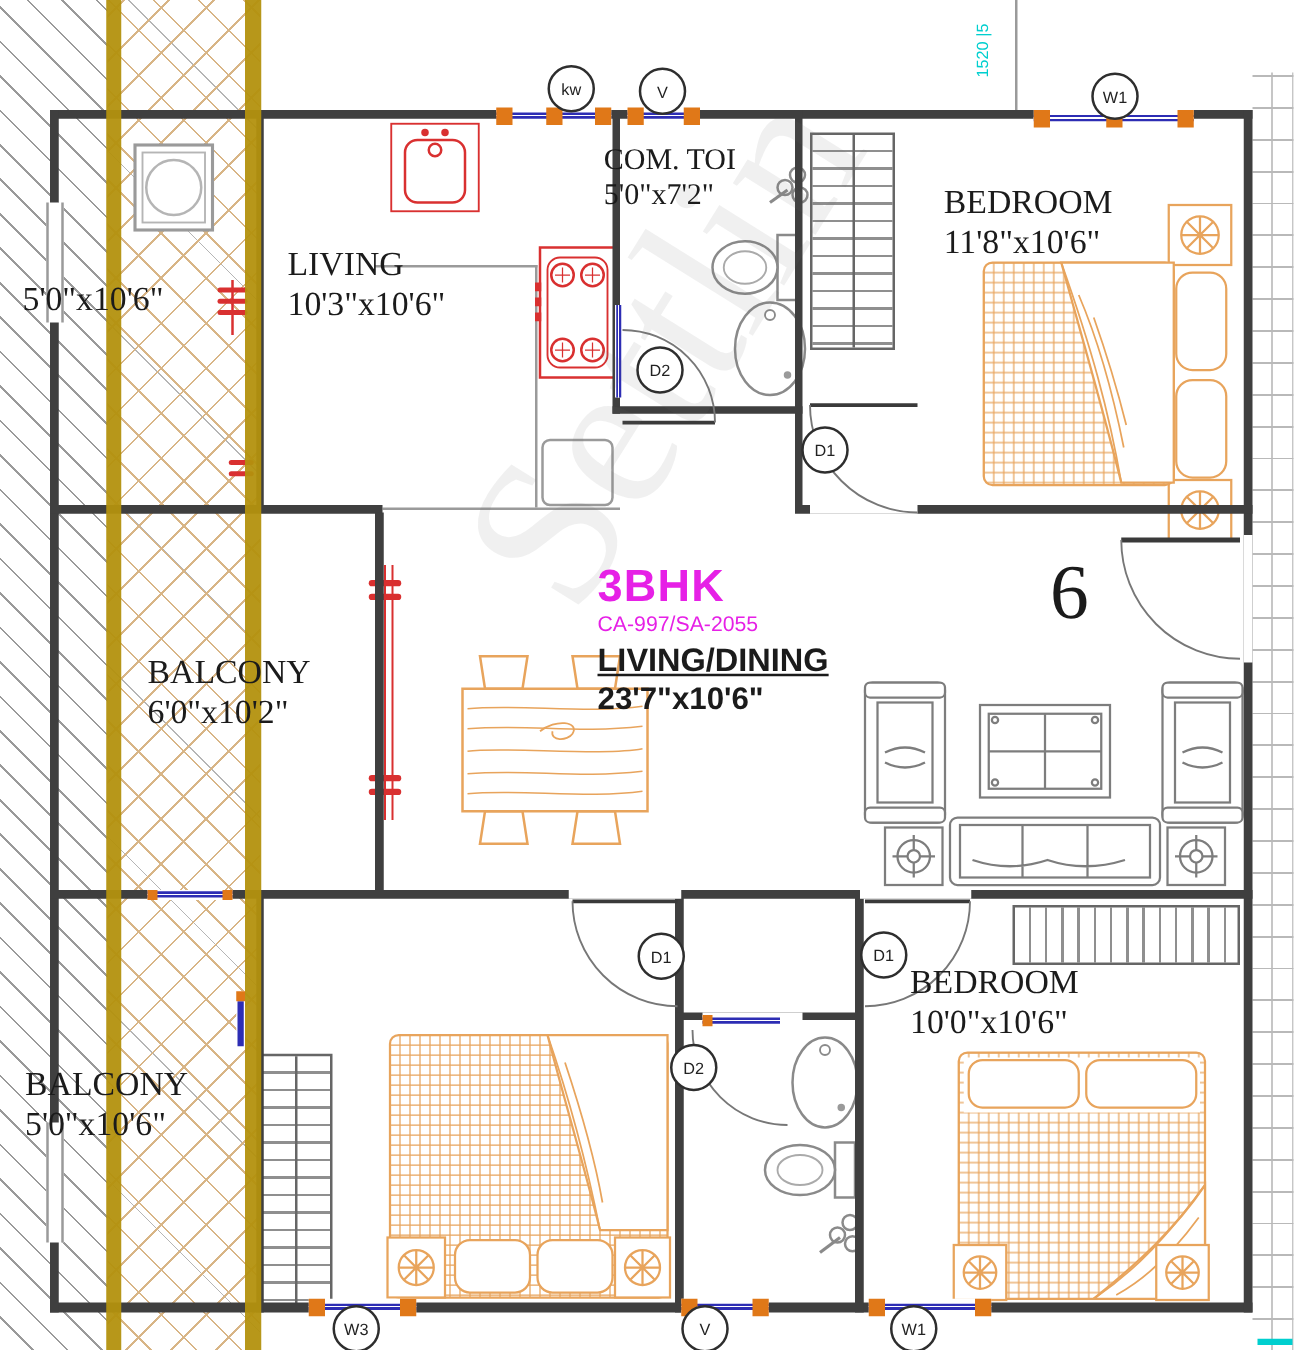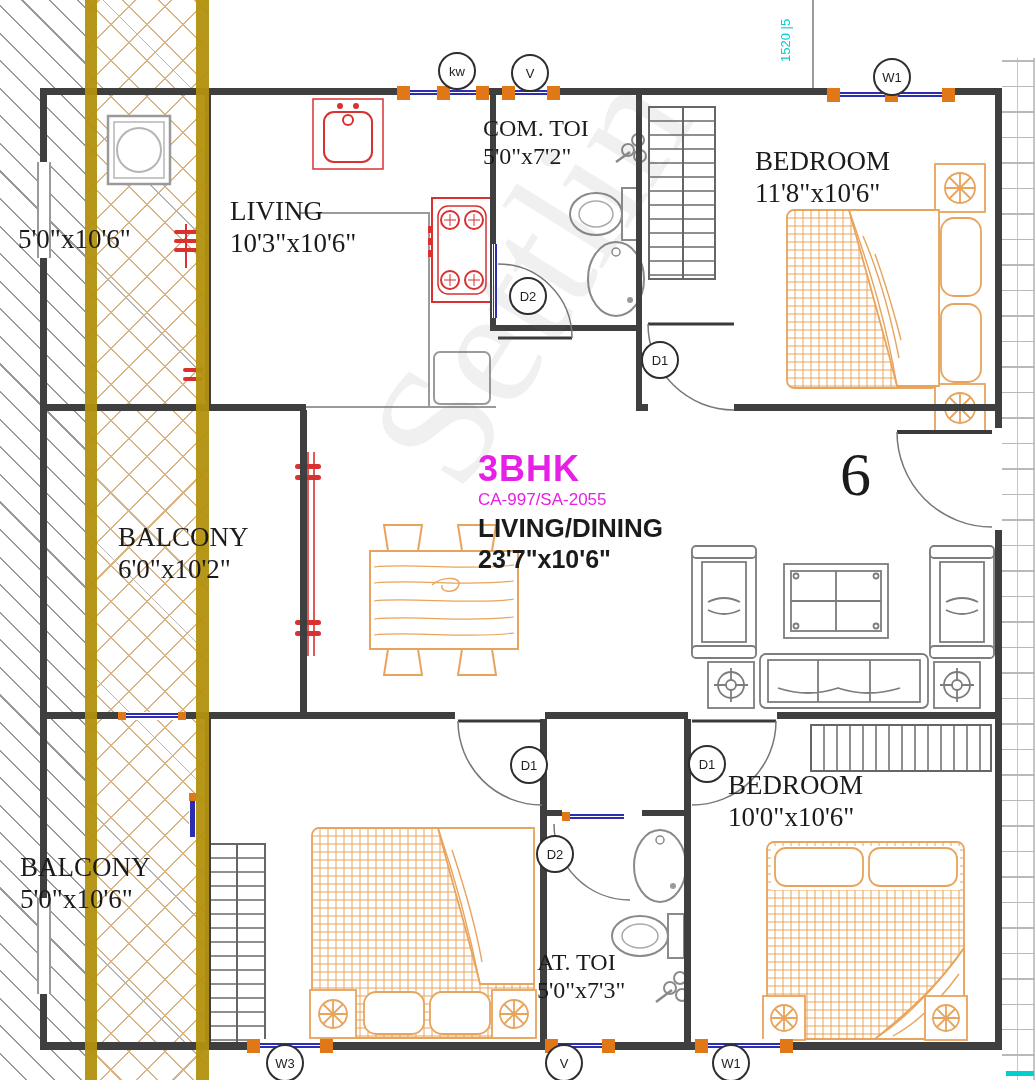--- a/index.html
+++ b/index.html
@@ -391,33 +391,29 @@
     <div class="sz">11'8"x10'6"</div>
   </div>
   <div class="rlabel f26" style="left:118px;top:522px;width:200px;">
     <div class="nm">BALCONY</div>
     <div class="sz">6'0"x10'2"</div>
   </div>
   <div class="rlabel f26" style="left:20px;top:852px;width:200px;">
     <div class="nm">BALCONY</div>
     <div class="sz">5'0"x10'6"</div>
   </div>
-  <div class="rlabel f24" style="left:537px;top:948px;width:160px;">
-    <div class="nm">AT. TOI</div>
-    <div class="sz">5'0"x7'3"</div>
-  </div>
   <div class="rlabel f26" style="left:728px;top:770px;width:200px;">
     <div class="nm">BEDROOM</div>
     <div class="sz">10'0"x10'6"</div>
   </div>
 
   <div class="rlabel sans" style="left:478px;top:448px;width:280px;">
     <div class="magenta" style="font-size:36px;font-weight:600;letter-spacing:1px;">3BHK</div>
     <div class="magenta" style="font-size:17px;">CA-997/SA-2055</div>
-    <div style="font-size:26px;font-weight:600;margin-top:2px;">LIVING/DINING</div>
+    <div style="font-size:26px;font-weight:600;margin-top:2px;text-decoration:underline;">LIVING/DINING</div>
     <div style="font-size:25px;font-weight:600;margin-top:2px;">23'7"x10'6"</div>
   </div>
   <div class="rlabel" style="left:840px;top:438px;width:60px;font-size:62px;">6</div>
 
   <div class="cyan sans" style="position:absolute;left:778px;top:62px;width:70px;font-size:13px;z-index:60;
        transform:rotate(-90deg);transform-origin:0 0;white-space:nowrap;">1520 |5</div>
   <div style="position:absolute;left:1006px;top:1071px;width:28px;height:5px;background:var(--c-cyan);z-index:60;"></div>
 
   <div class="marker" style="left:438px;top:52px;">
       <span>kw</span>

